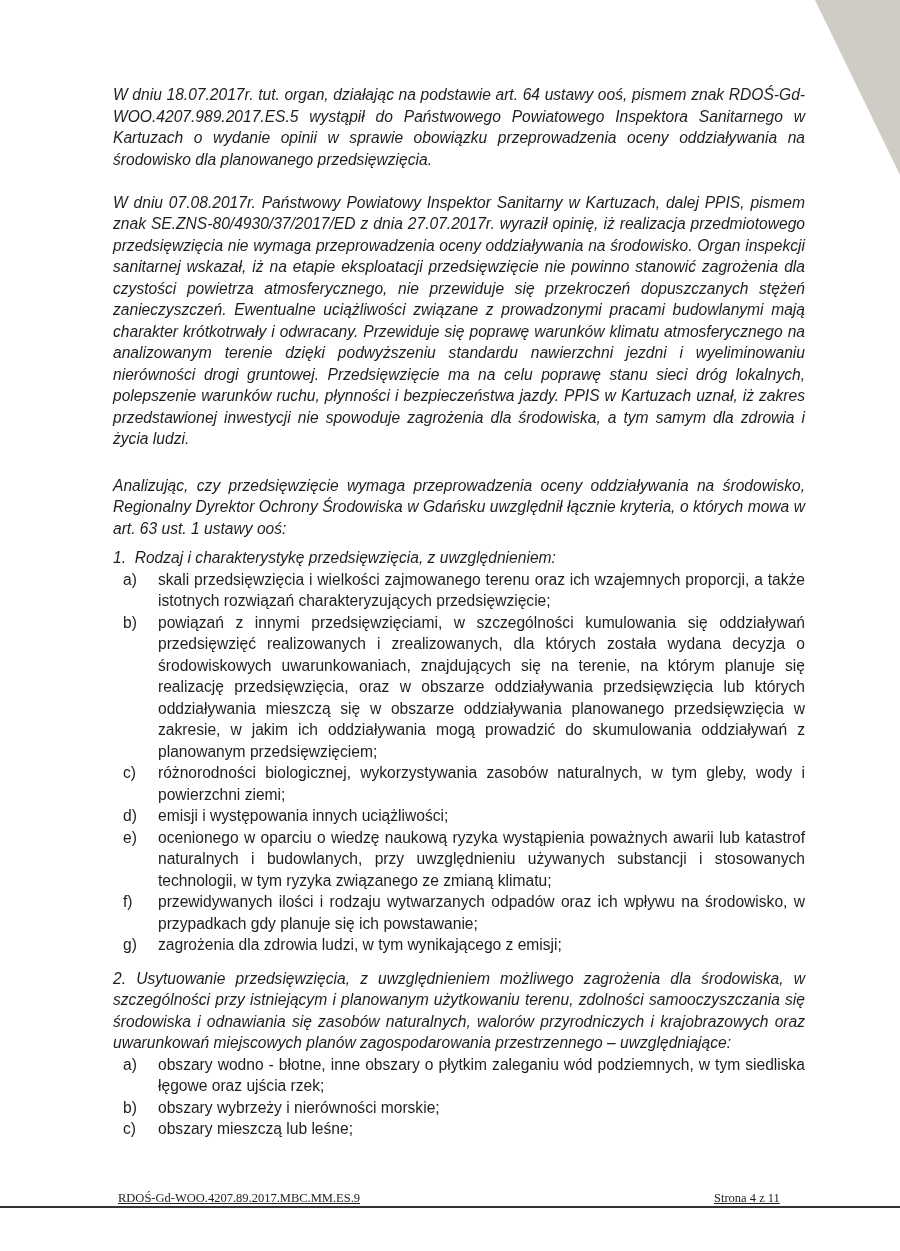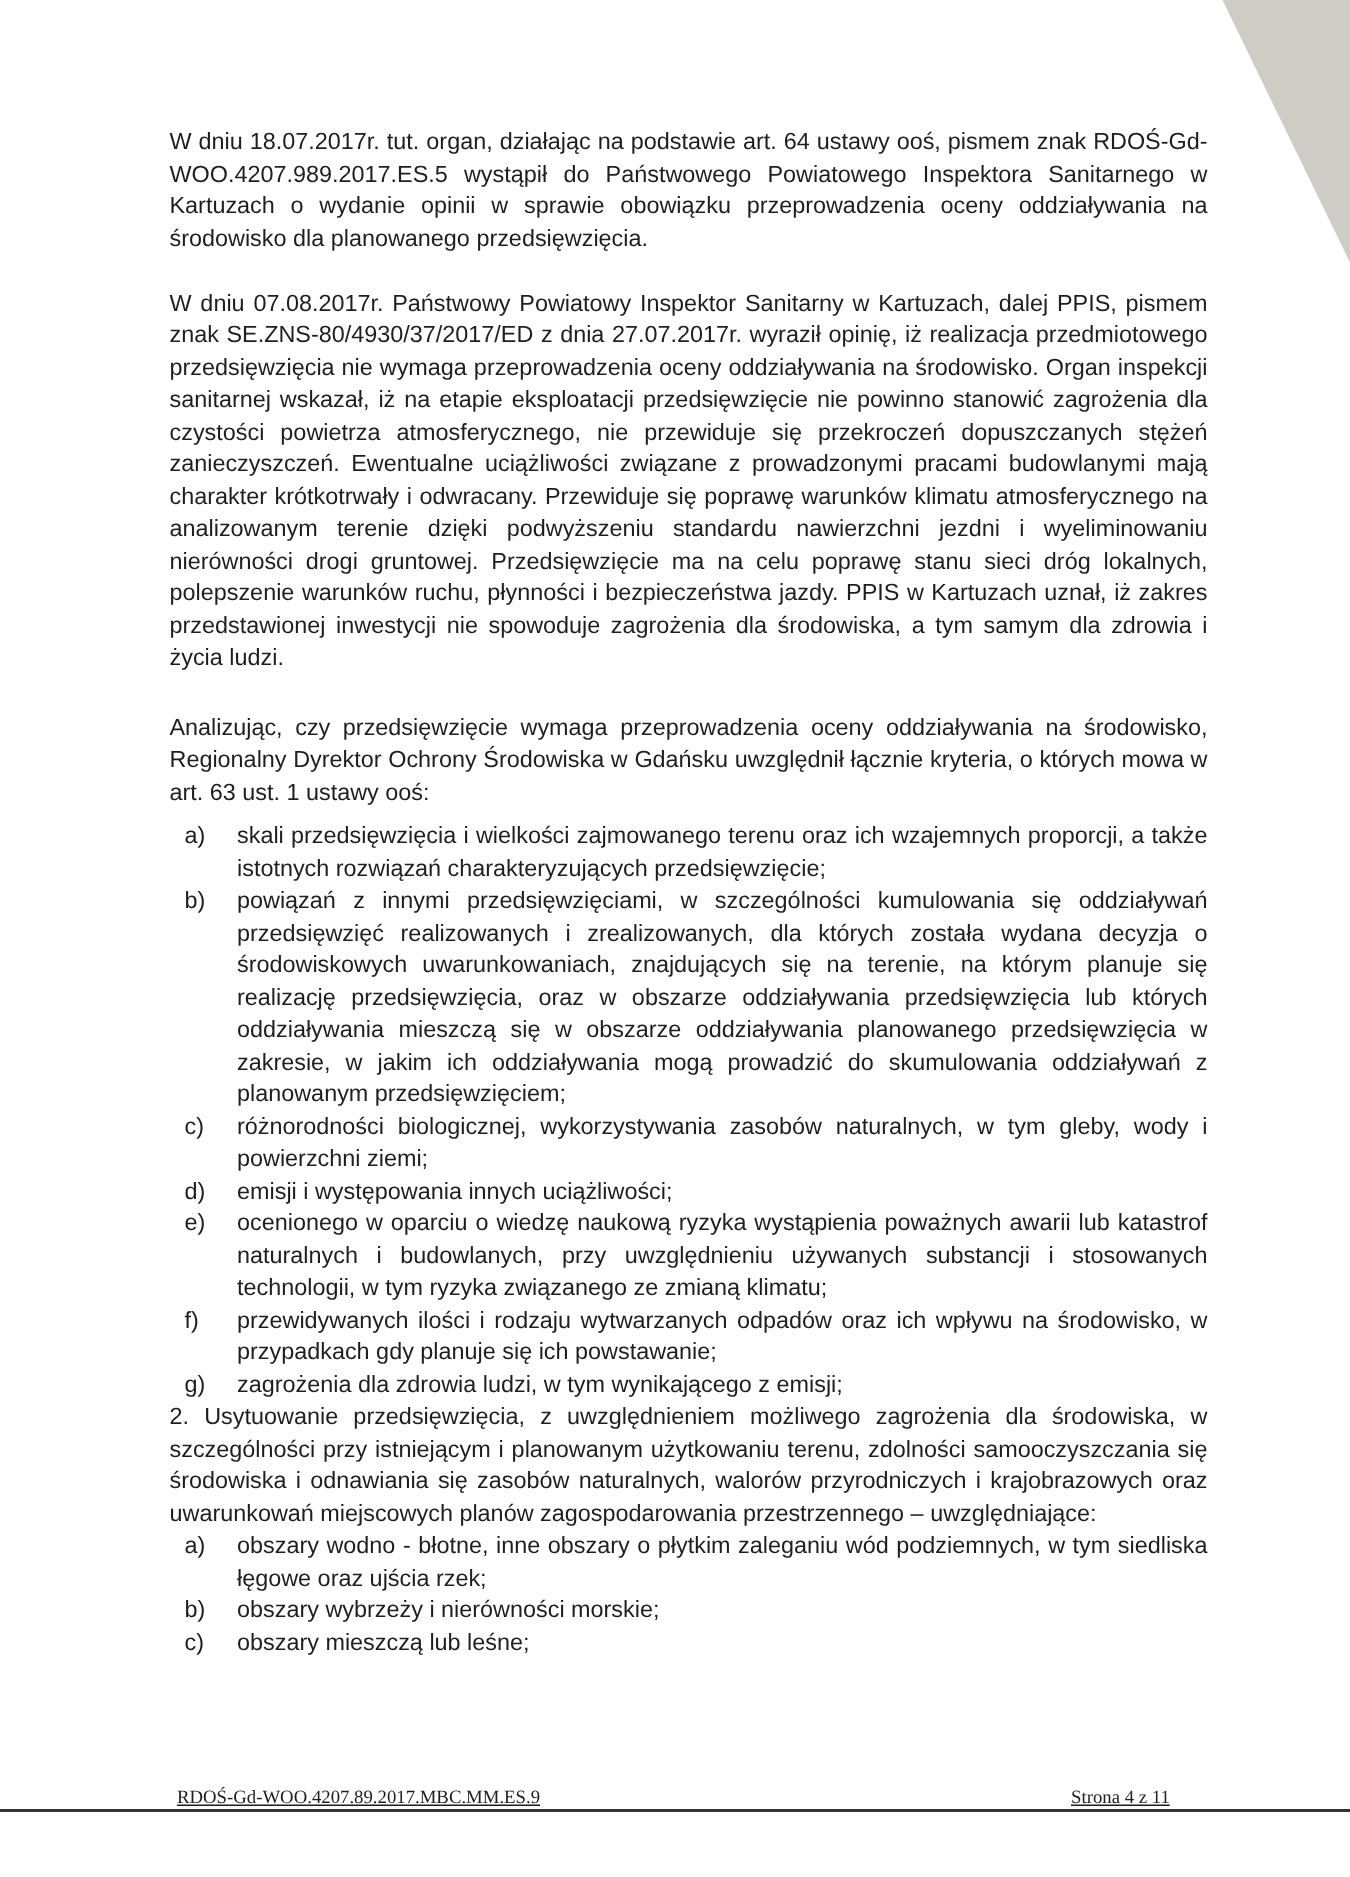--- a/index.html
+++ b/index.html
@@ -11,28 +11,28 @@
   }
   .corner {
     position:absolute; top:0; right:0; width:0; height:0;
     border-top:175px solid #cfccc6;
     border-left:85px solid transparent;
   }
   .page {
     position:absolute; left:113px; top:84px; width:692px;
     font-size:15.6px; line-height:21.5px;
   }
-  p { margin:0; text-align:justify; }
+  p { margin:0; text-align:justify;font-style:italic; }
   .para { margin-bottom:21.5px; }
   .para.tight { margin-bottom:8px;margin-top:25px; }
   .num { margin-top:0; }
   .item { display:flex; margin-left:0; }
   .item .lbl { width:45px; flex:0 0 45px; padding-left:10px; box-sizing:border-box; }
   .item .txt { flex:1; text-align:justify; }
-  .sec2 { margin-top:0; }
+  .sec2 { margin-top:12px; }
   .footer {
     position:absolute; left:0; top:1191px; width:812px; height:20px;
     font-size:12.5px;
     font-family:Liberation Serif, serif;
   }
   .footer .line {
     position:absolute; left:0; top:15px; width:900px; height:1.5px; background:#333;
   }
   .footer .ref { position:absolute; left:118px; top:0; text-decoration:underline; }
   .footer .pg { position:absolute; left:714px; top:0; text-decoration:underline; }
@@ -41,20 +41,21 @@
 <body>
 
 <div class="corner"></div>
 
 <div class="page">
   <p class="para">W dniu 18.07.2017r. tut. organ, działając na podstawie art. 64 ustawy ooś, pismem znak RDOŚ-Gd-WOO.4207.989.2017.ES.5 wystąpił do Państwowego Powiatowego Inspektora Sanitarnego w Kartuzach o wydanie opinii w sprawie obowiązku przeprowadzenia oceny oddziaływania na środowisko dla planowanego przedsięwzięcia.</p>
   <p class="para">W dniu 07.08.2017r. Państwowy Powiatowy Inspektor Sanitarny w Kartuzach, dalej PPIS, pismem znak SE.ZNS-80/4930/37/2017/ED z dnia 27.07.2017r. wyraził opinię, iż realizacja przedmiotowego przedsięwzięcia nie wymaga przeprowadzenia oceny oddziaływania na środowisko. Organ inspekcji sanitarnej wskazał, iż na etapie eksploatacji przedsięwzięcie nie powinno stanowić zagrożenia dla czystości powietrza atmosferycznego, nie przewiduje się przekroczeń dopuszczanych stężeń zanieczyszczeń. Ewentualne uciążliwości związane z prowadzonymi pracami budowlanymi mają charakter krótkotrwały i odwracany. Przewiduje się poprawę warunków klimatu atmosferycznego na analizowanym terenie dzięki podwyższeniu standardu nawierzchni jezdni i wyeliminowaniu nierówności drogi gruntowej. Przedsięwzięcie ma na celu poprawę stanu sieci dróg lokalnych, polepszenie warunków ruchu, płynności i bezpieczeństwa jazdy. PPIS w Kartuzach uznał, iż zakres przedstawionej inwestycji nie spowoduje zagrożenia dla środowiska, a tym samym dla zdrowia i życia ludzi.</p>
   <p class="para tight">Analizując, czy przedsięwzięcie wymaga przeprowadzenia oceny oddziaływania na środowisko, Regionalny Dyrektor Ochrony Środowiska w Gdańsku uwzględnił łącznie kryteria, o których mowa w art. 63 ust. 1 ustawy ooś:</p>
 
   <div>
+    <p class="num" style="white-space:pre;">1.  Rodzaj i charakterystykę przedsięwzięcia, z uwzględnieniem:</p>
     <div class="item">
         <span class="lbl">a)</span>
         <span class="txt">skali przedsięwzięcia i wielkości zajmowanego terenu oraz ich wzajemnych proporcji, a także istotnych rozwiązań charakteryzujących przedsięwzięcie;</span>
       </div>
     <div class="item">
         <span class="lbl">b)</span>
         <span class="txt">powiązań z innymi przedsięwzięciami, w szczególności kumulowania się oddziaływań przedsięwzięć realizowanych i zrealizowanych, dla których została wydana decyzja o środowiskowych uwarunkowaniach, znajdujących się na terenie, na którym planuje się realizację przedsięwzięcia, oraz w obszarze oddziaływania przedsięwzięcia lub których oddziaływania mieszczą się w obszarze oddziaływania planowanego przedsięwzięcia w zakresie, w jakim ich oddziaływania mogą prowadzić do skumulowania oddziaływań z planowanym przedsięwzięciem;</span>
       </div>
     <div class="item">
         <span class="lbl">c)</span>

